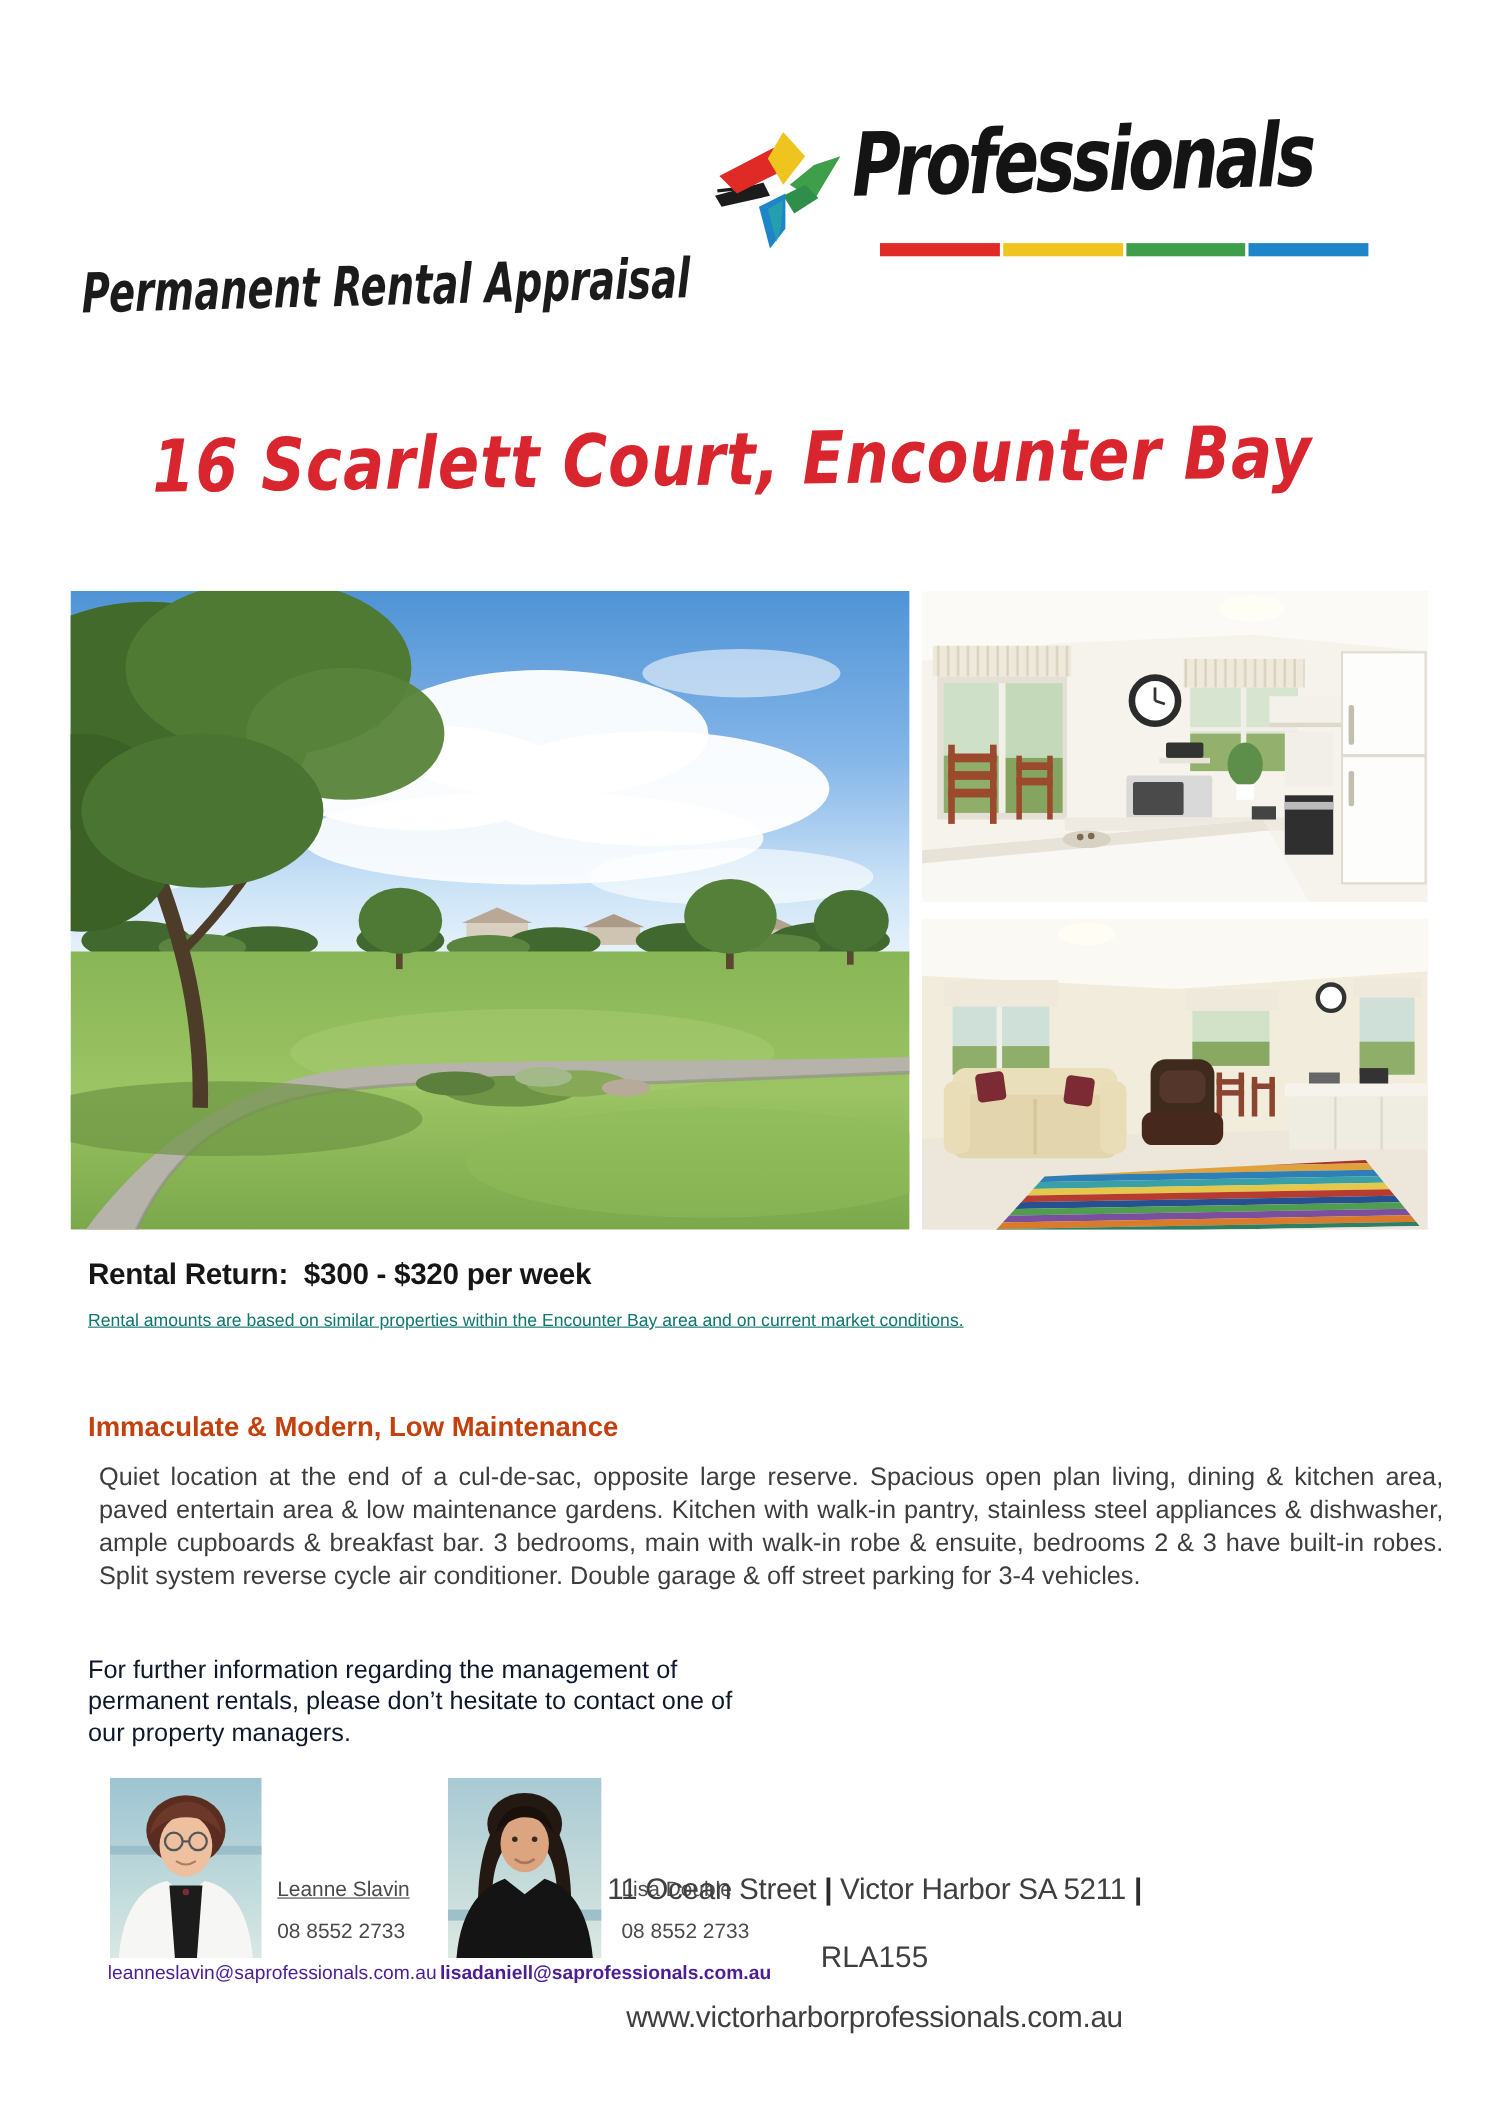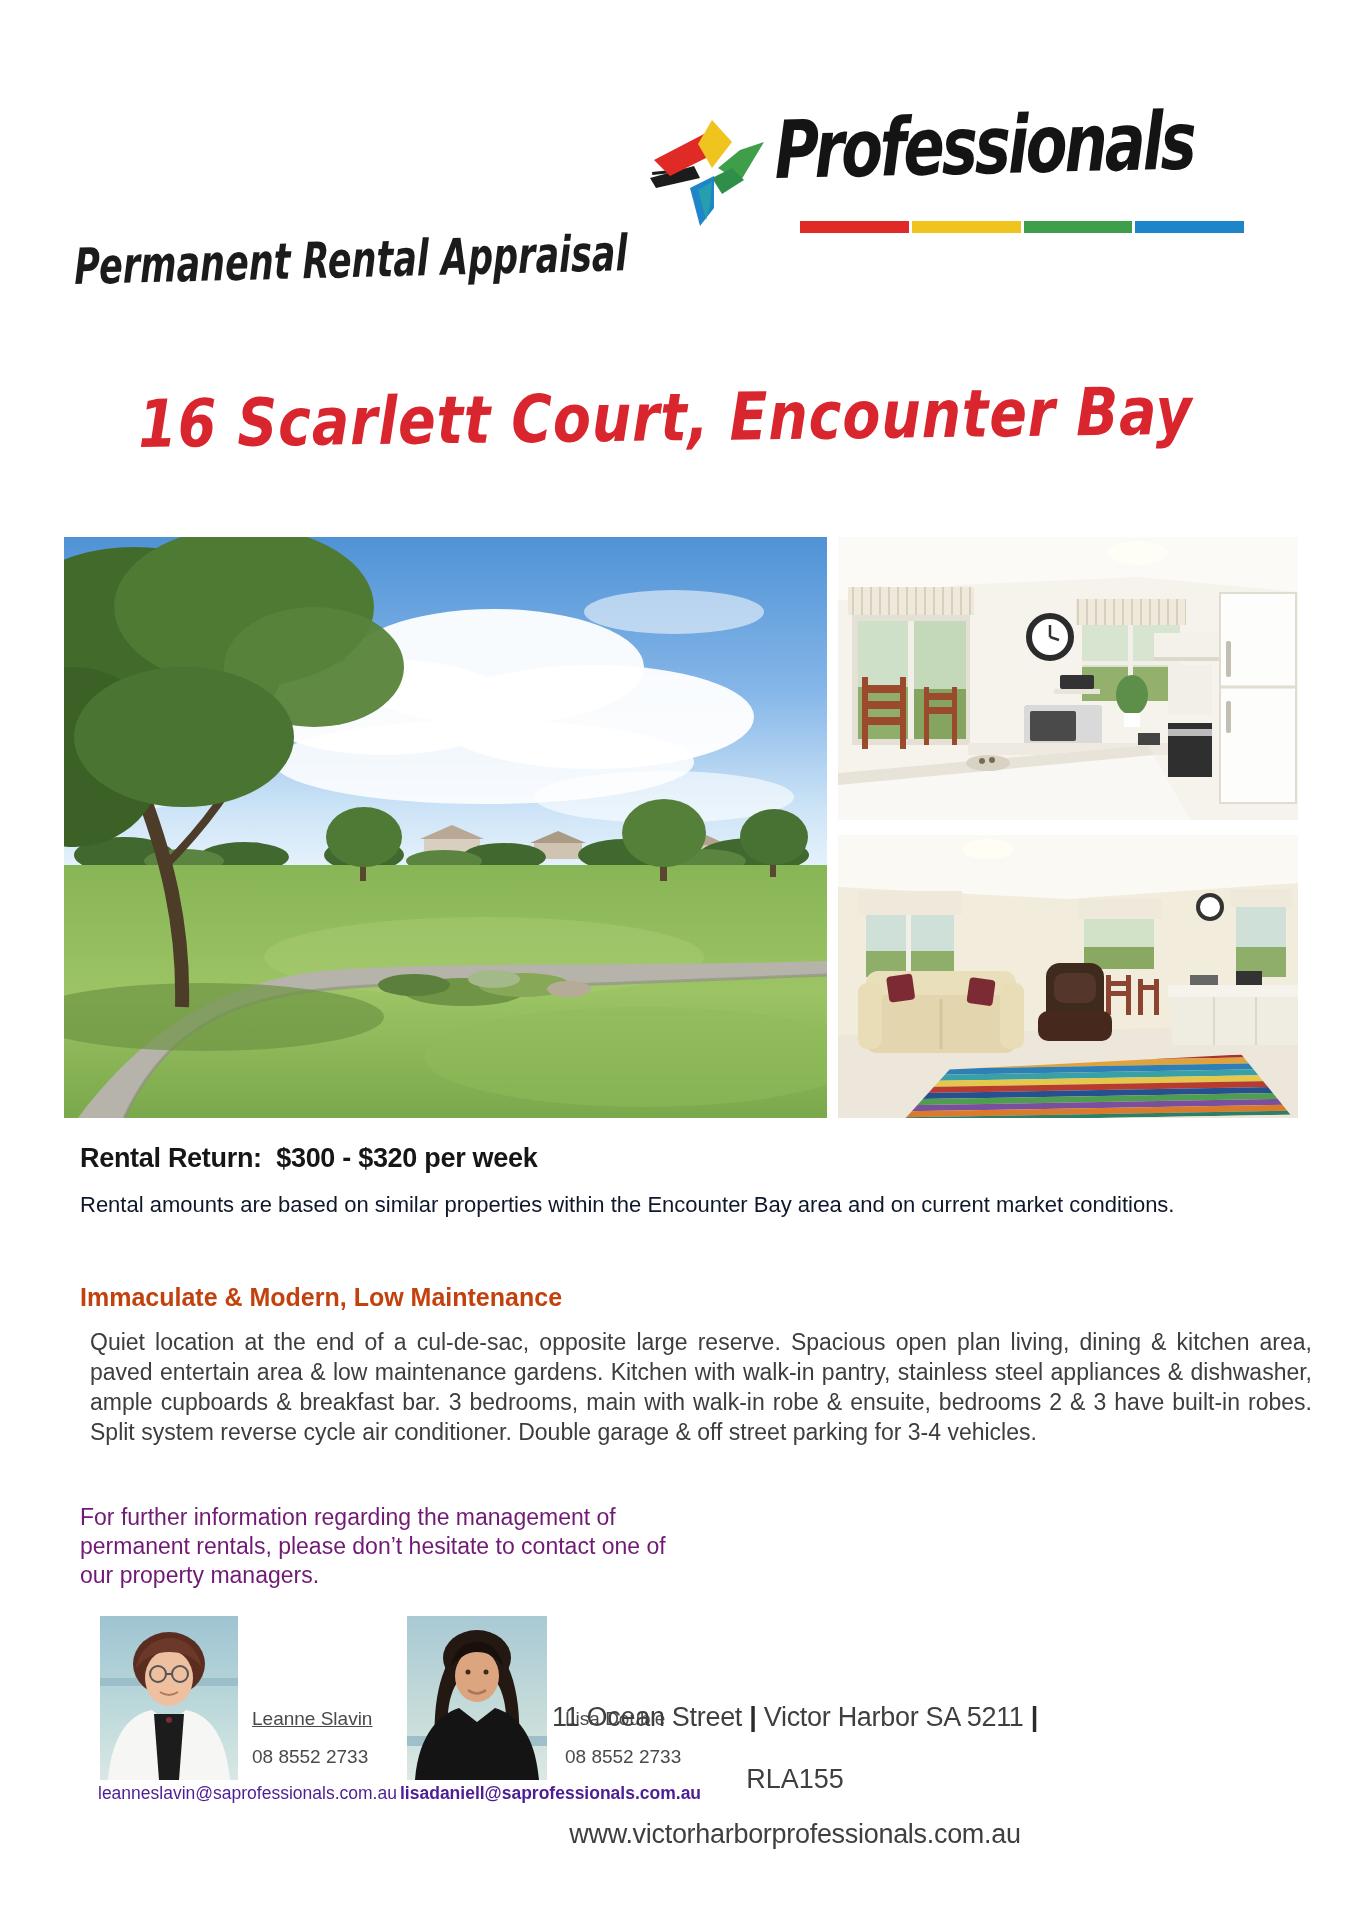--- a/index.html
+++ b/index.html
@@ -40,32 +40,32 @@
   .photo-kitchen { left:838px; top:537px; width:460px; height:283px; }
   .photo-living  { left:838px; top:835px; width:460px; height:283px; }
 
   
   .rental-return {
     position:absolute; left:80px; top:1143px; font-size:27px; font-weight:bold;
     color:#161616; white-space:pre; letter-spacing:-0.3px;
   }
   .rental-basis {
     position:absolute; left:80px; top:1192px; width:1222px; margin:0;
-    font-size:22px; color:#0f172a;
+    font-size:16px; color:#0f766e;text-decoration:underline;
   }
   .desc-heading {
     position:absolute; left:80px; top:1283px; font-size:25px; font-weight:bold; color:#c2410c;
   }
   .desc-body {
     position:absolute; left:80px; top:1317px; width:1222px; margin:10px;
     font-size:23px; line-height:30px; color:#3d3d3d; text-align:justify;
   }
   .contact-note {
     position:absolute; left:80px; top:1503px; width:620px; margin:0;
-    font-size:23px; line-height:29px; color:#701a75; white-space:pre-line;
+    font-size:23px; line-height:29px; color:#0f172a; white-space:pre-line;
   }
 
   
   .agent-photo { position:absolute; overflow:hidden; }
   .agent1-photo { left:100px; top:1616px; width:138px; height:164px; }
   .agent2-photo { left:407px; top:1616px; width:140px; height:164px; }
   .agent-name, .agent-phone { position:absolute; font-size:19px; color:#4a4a4a; white-space:nowrap; }
   .agent1-name  { left:252px; top:1708px;text-decoration:underline; }
   .agent1-phone { left:252px; top:1746px; }
   .agent2-name  { left:565px; top:1708px; }

